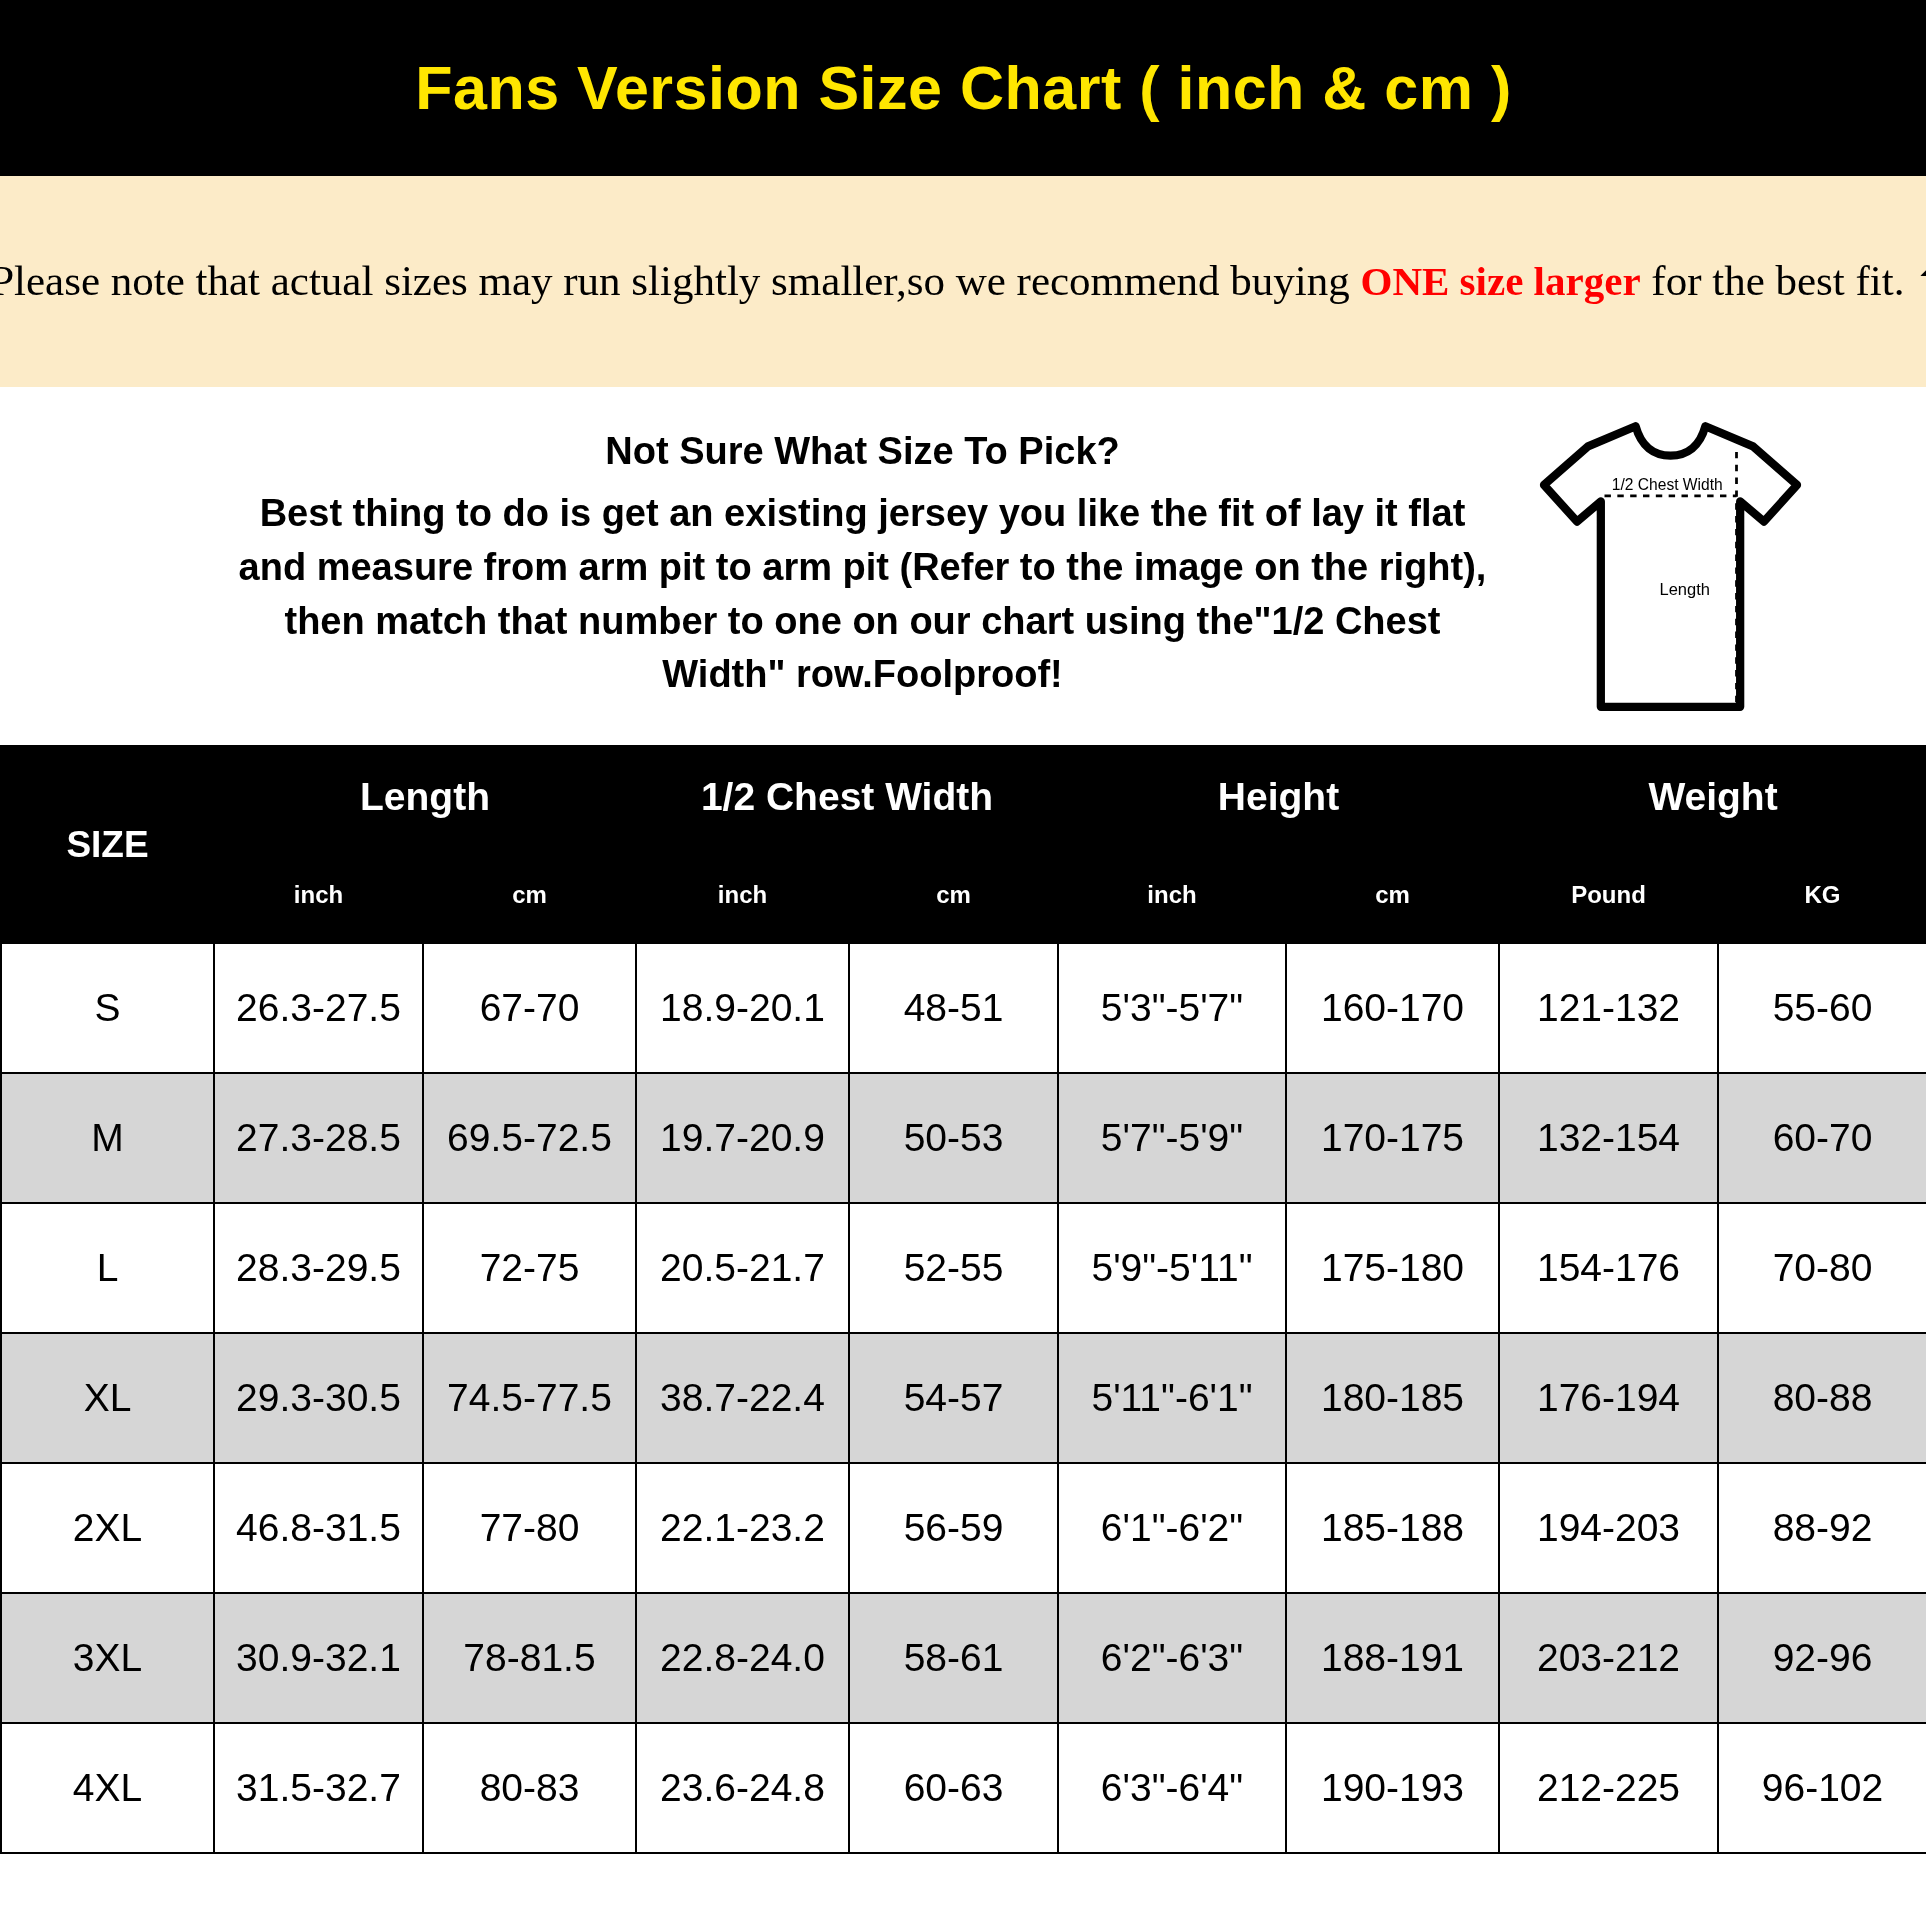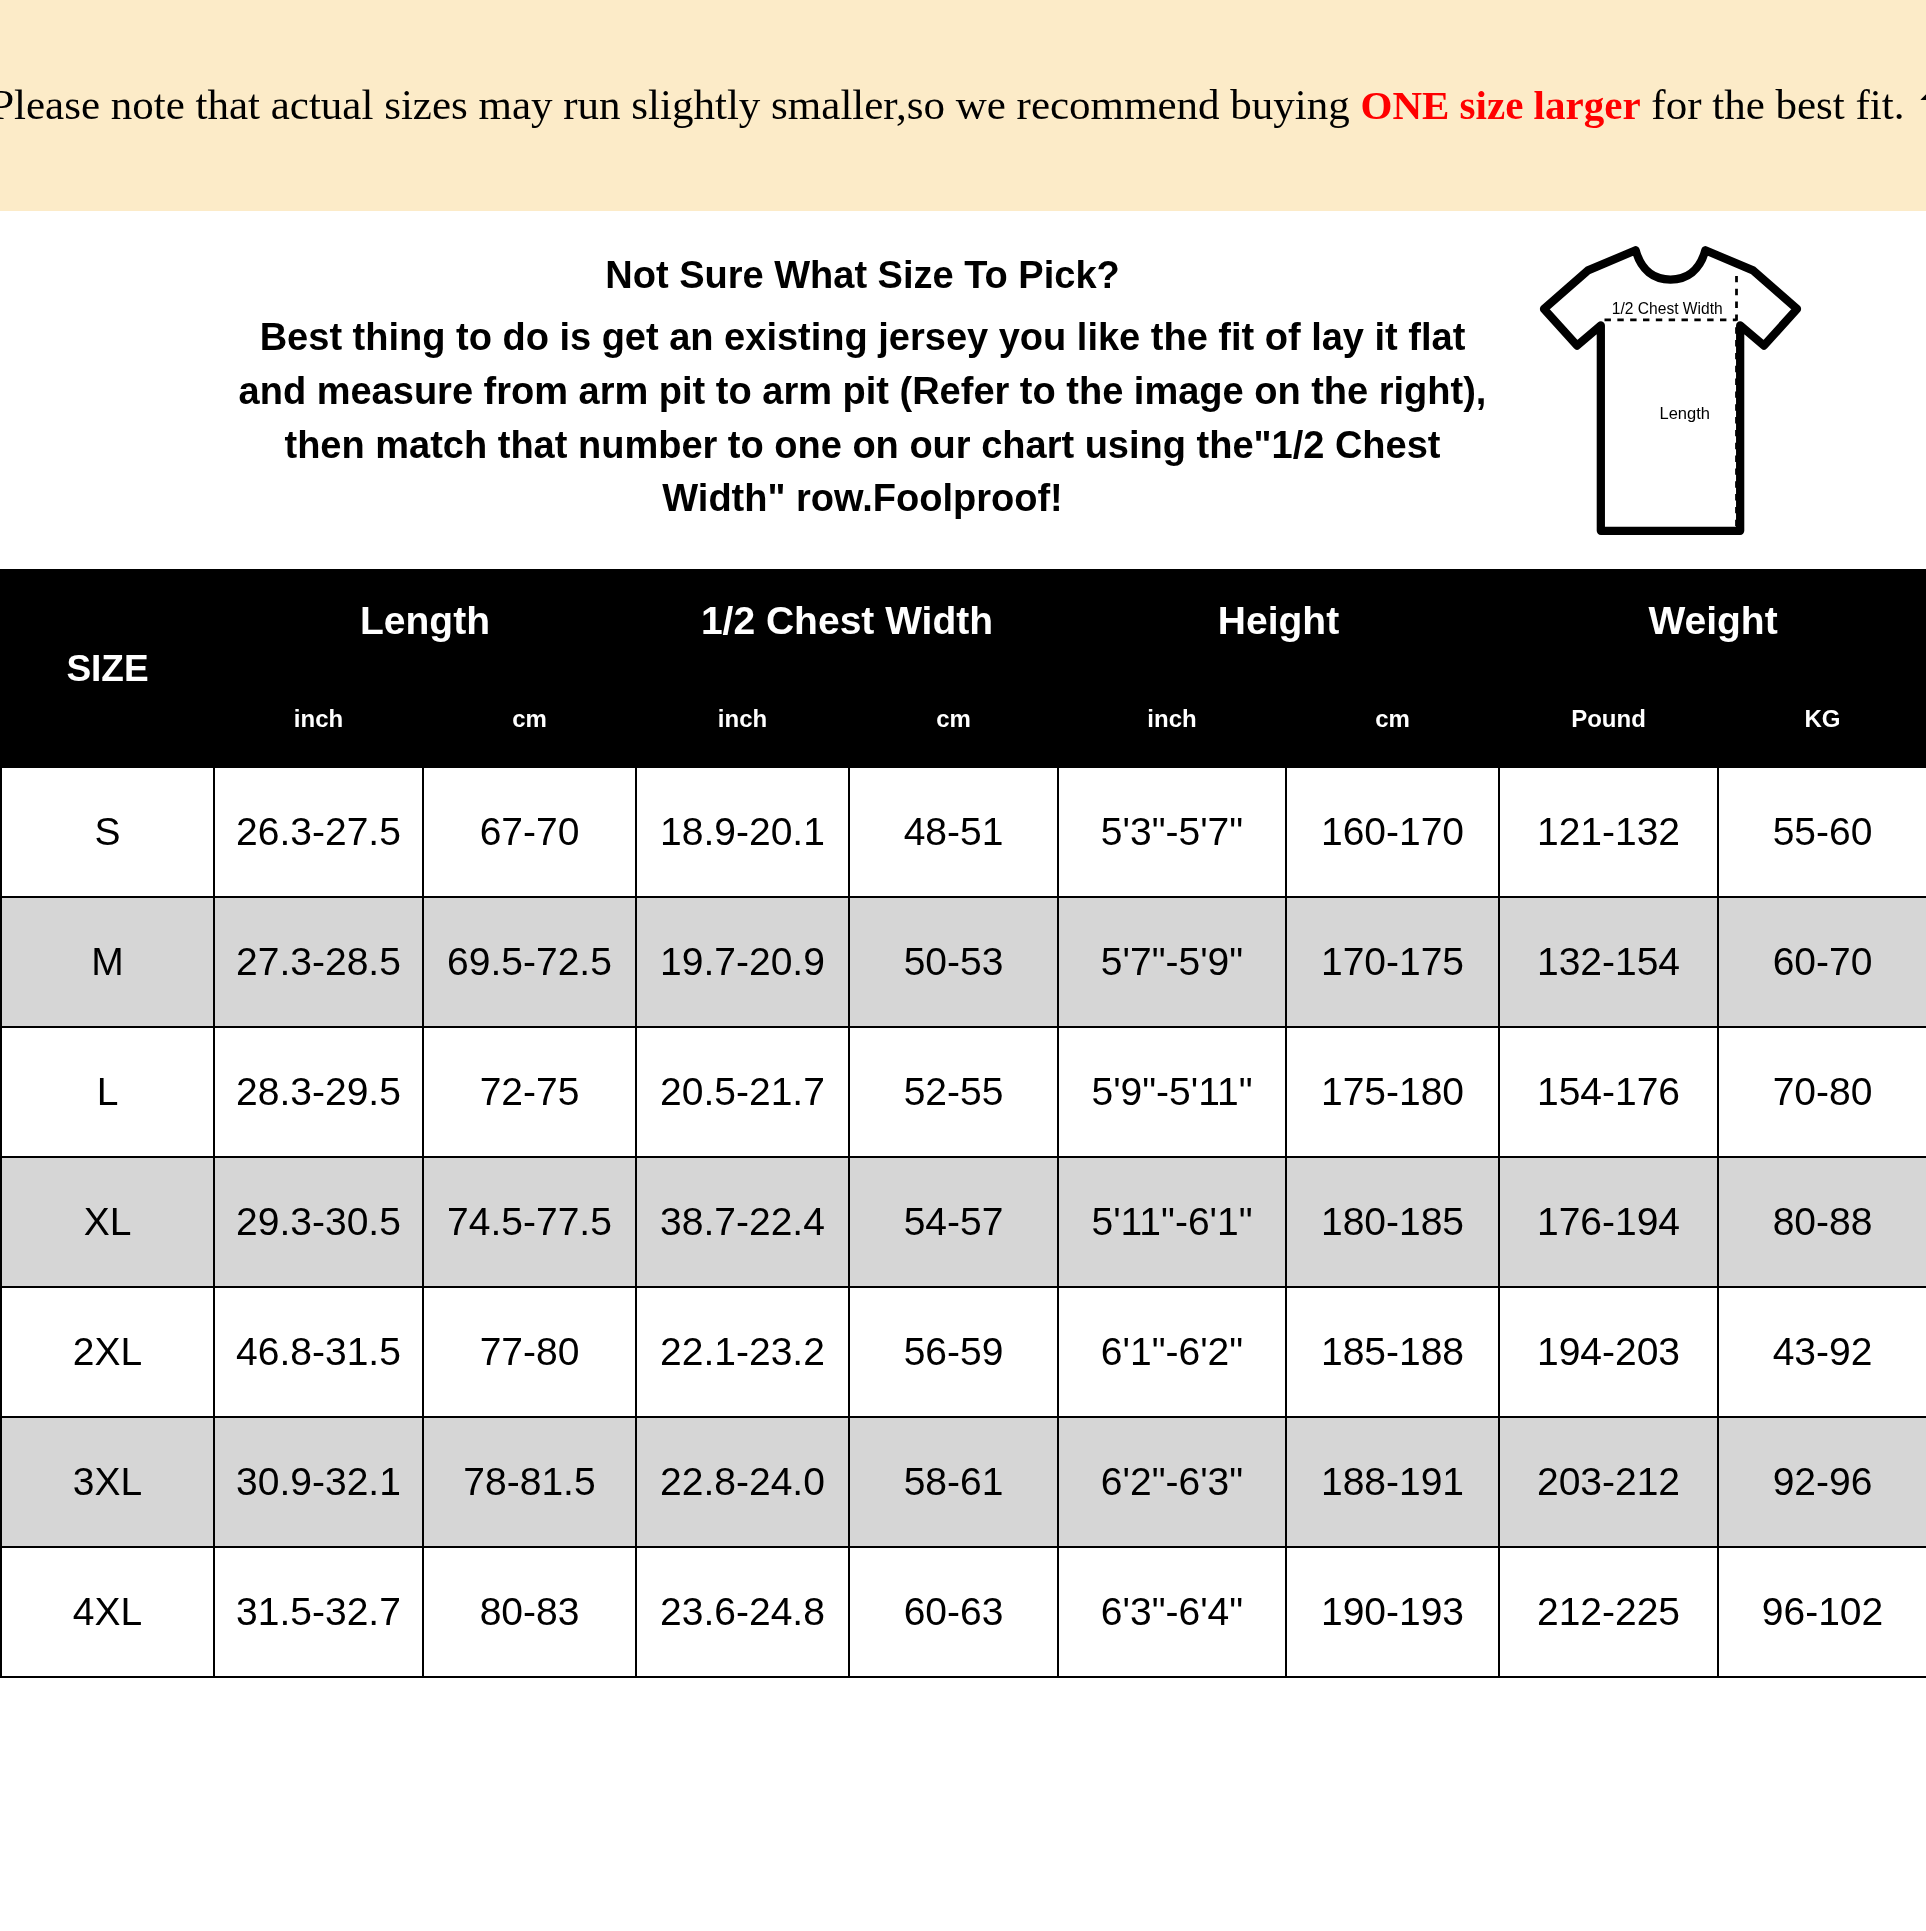--- a/index.html
+++ b/index.html
@@ -144,20 +144,23 @@
   col.c-e { width: 228px; }
   col.c-f { width: 213px; }
   col.c-g { width: 219px; }
   col.c-h { width: 209px; }
 </style>
 </head>
 <body>
 
 <div id="page">
 
+  <div class="title-bar">
+    <div class="title-text">Fans Version Size Chart ( inch &amp; cm )</div>
+  </div>
 
   <div class="note-band">
     <div class="note-line">
       <span class="pin-icon">📌</span><span>Please note that actual sizes may run slightly smaller,</span>
     </div>
     <div class="note-line">
       <span>so we recommend buying </span><span class="emph-red">ONE size larger</span><span> for the best fit. </span><span class="arrow-up">⬆ ⬆</span>
     </div>
   </div>
 
@@ -260,21 +263,21 @@
         </tr>
         <tr>
           <td class="size-cell">2XL</td>
           <td>46.8-31.5</td>
           <td>77-80</td>
           <td>22.1-23.2</td>
           <td>56-59</td>
           <td>6'1"-6'2"</td>
           <td>185-188</td>
           <td>194-203</td>
-          <td>43-92</td>
+          <td>88-92</td>
         </tr>
         <tr class="alt">
           <td class="size-cell">3XL</td>
           <td>30.9-32.1</td>
           <td>78-81.5</td>
           <td>22.8-24.0</td>
           <td>58-61</td>
           <td>6'2"-6'3"</td>
           <td>188-191</td>
           <td>203-212</td>

